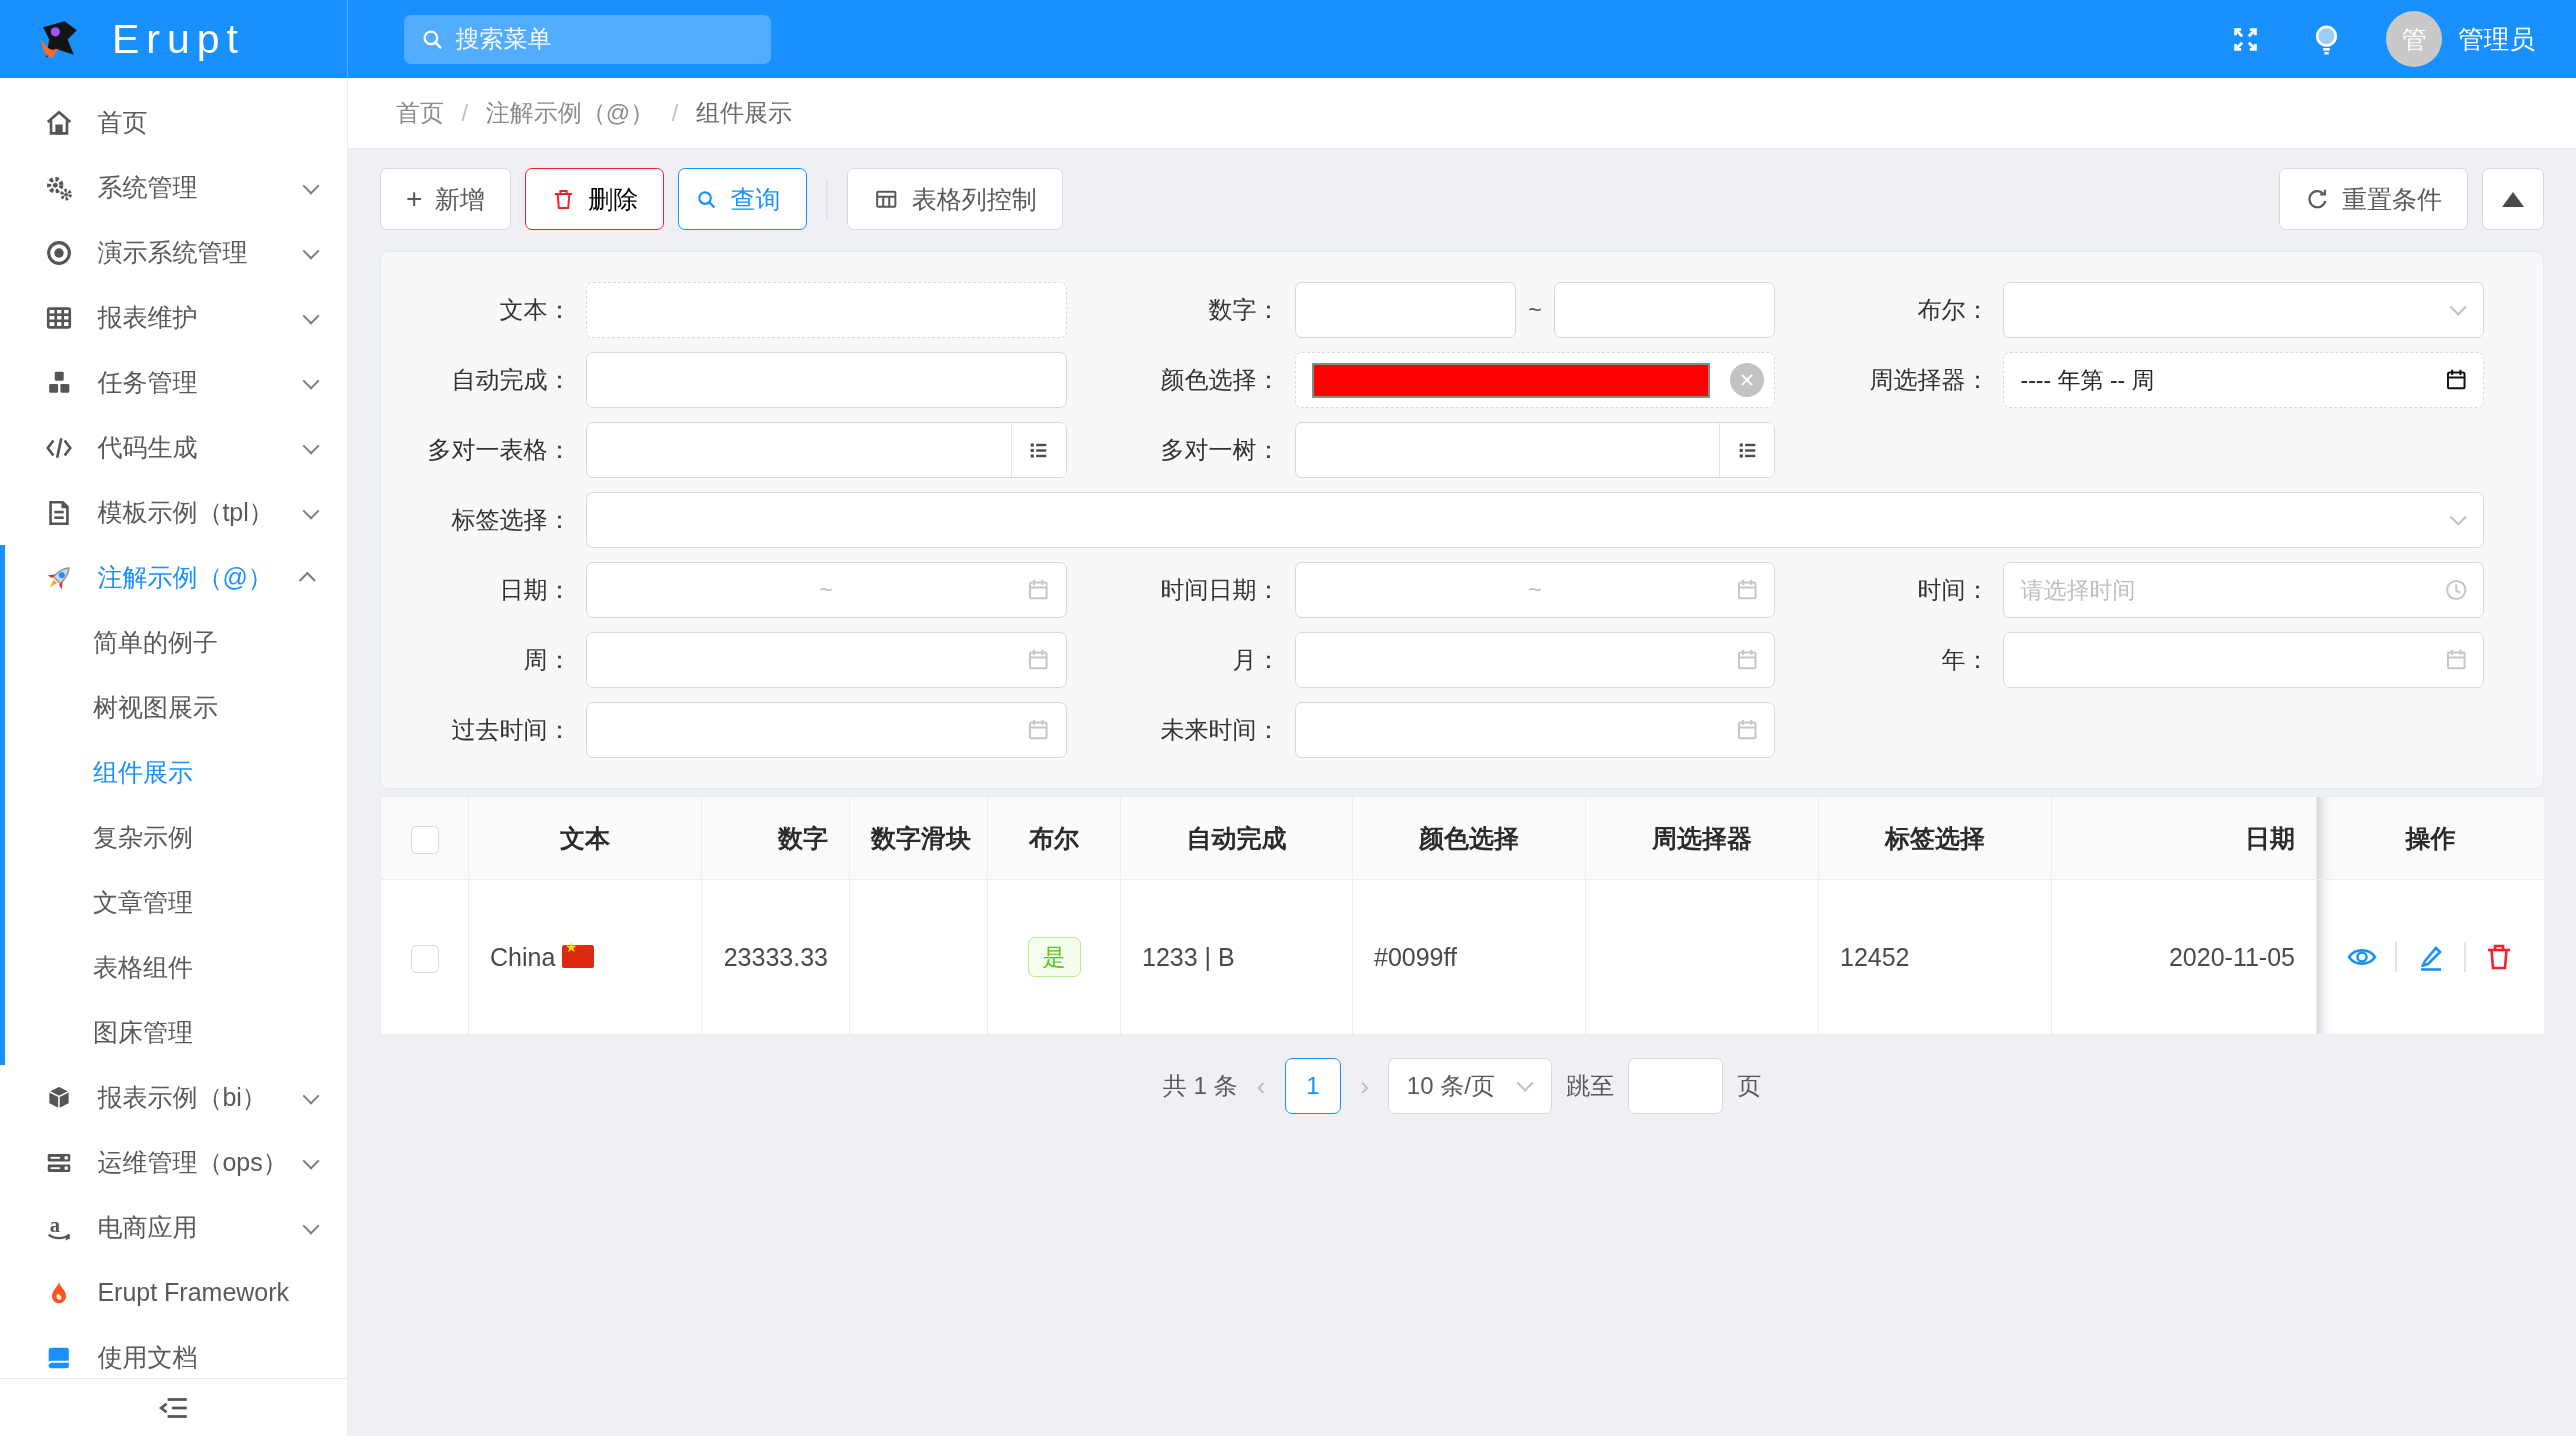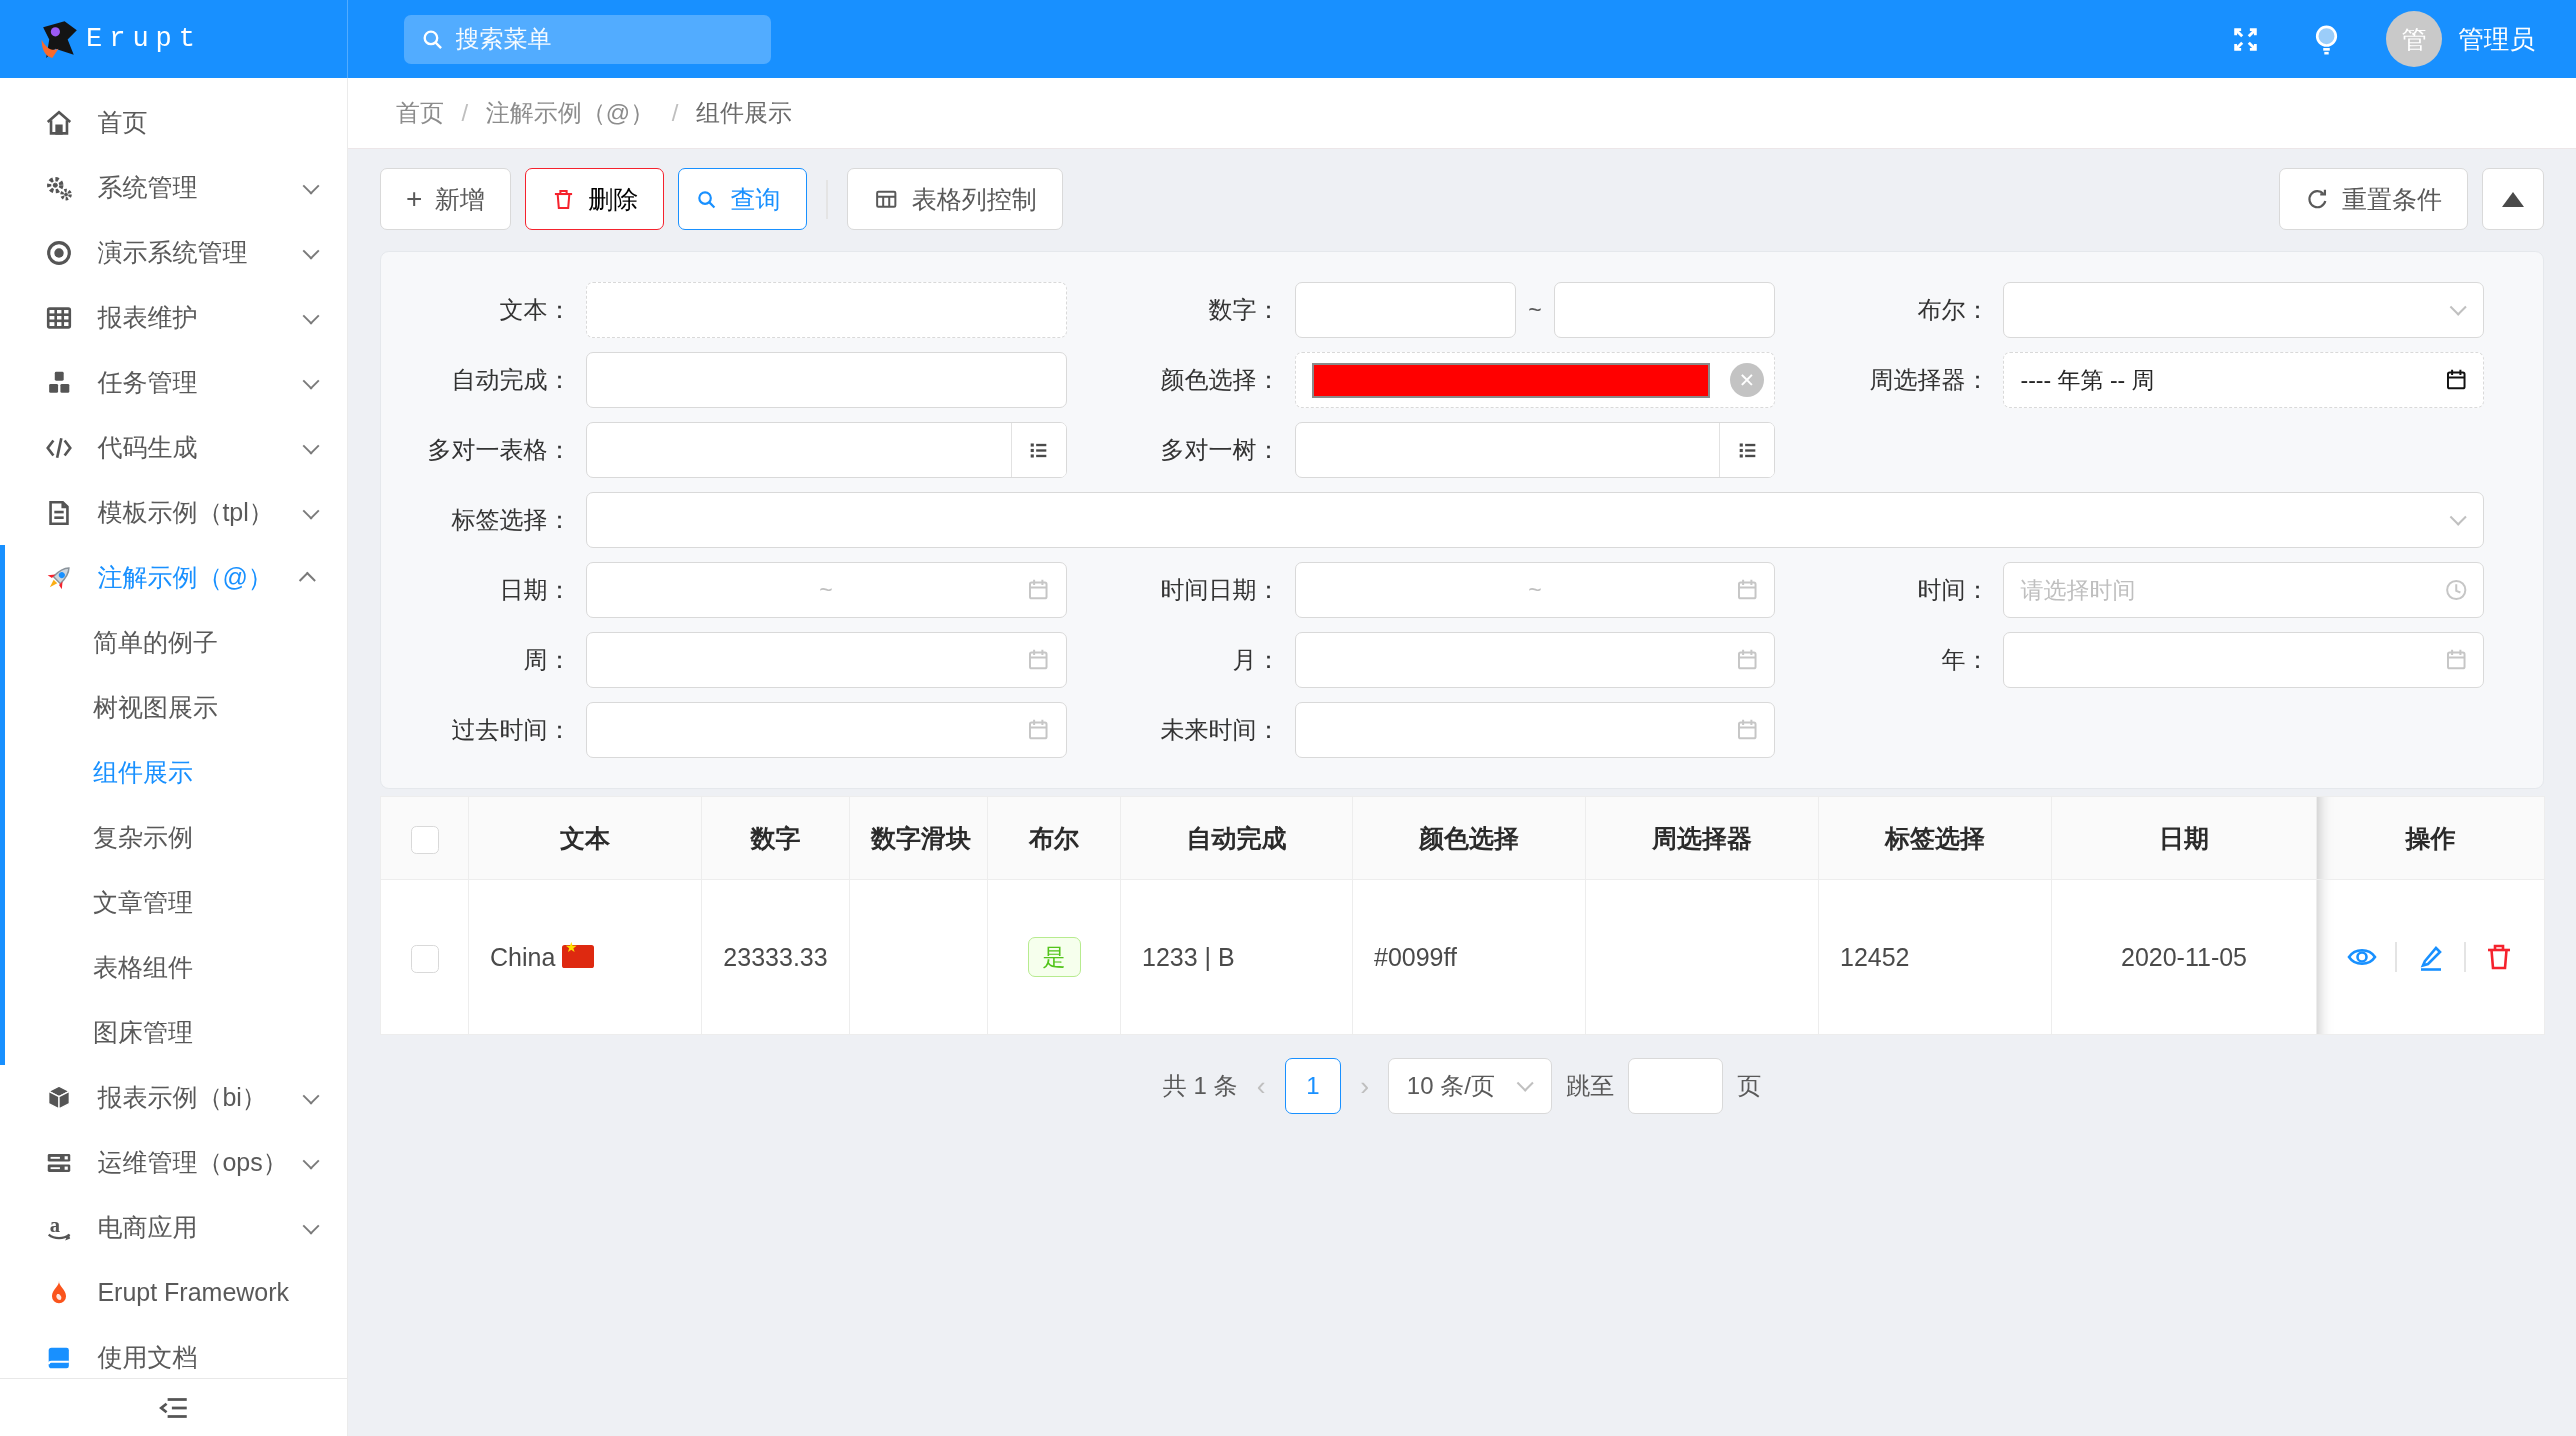--- a/index.html
+++ b/index.html
@@ -5,22 +5,22 @@
   * { margin:0; padding:0; box-sizing:border-box; }
   html,body { width:2576px; height:1436px; overflow:hidden;
     font-family:"Liberation Sans","DejaVu Sans",sans-serif; color:#595959; }
   body { background:#eef0f4; font-size:23px; }
   .app { display:flex; flex-direction:column; height:100%; }
 
   
   .topbar { height:78px; background:#1890ff; display:flex; align-items:center; flex:none; color:#fff; }
   .logo-sec { width:348px; height:100%; display:flex; align-items:center; padding-left:37px;
     border-right:0.9px solid rgba(255,255,255,.25); flex:none; }
-  .logo-txt { font-family:Liberation Mono, monospace; font-size:27px;
-    letter-spacing:7px; color:#fff; margin-left:0; }
+  .logo-txt { font-family:Liberation Sans, sans-serif; font-size:41px;
+    letter-spacing:7px; color:#fff; margin-left:26px; }
   .search-box { margin-left:56px; width:367px; height:49px; background:rgba(255,255,255,.25);
     border-radius:7px; display:flex; align-items:center; padding:0 16px; }
   .search-box input { background:transparent; border:none; outline:none; color:#fff; font-size:24px;
     margin-left:10.6px; width:282px; font-family:inherit; }
   .search-box input::placeholder { color:rgba(255,255,255,.95); }
   .top-right { margin-left:auto; display:flex; align-items:center; padding-right:41px; gap:39px; }
   .tb-icon-btn { width:42px; height:42px; display:flex; align-items:center; justify-content:center; cursor:pointer; }
   .user-chip { display:flex; align-items:center; gap:16px; cursor:pointer; }
   .avatar { width:56px; height:56px; border-radius:50%; background:#c9c9c9; color:#fff;
     display:flex; align-items:center; justify-content:center; font-size:25px; }
@@ -97,21 +97,21 @@
     color:#fff; font-size:19.4px; display:flex; align-items:center; justify-content:center; cursor:pointer; }
 
   
   .table-wrap { margin-top:7px; }
   table { width:100%; border-collapse:collapse; table-layout:fixed; background:#fff; }
   th,td { border-right:1.8px solid #ededed; border-bottom:1.8px solid #ededed; padding:0 21px;
     font-size:25px; overflow:hidden; white-space:nowrap; }
   th { background:#fafafa; height:83px; font-weight:700; color:#2b2b2b; text-align:center; border-top:1.8px solid #ededed; }
   td { height:155px; color:#4a4a4a; }
   th:first-child,td:first-child { border-left:1.8px solid #ededed; text-align:center; }
-  .ta-r { text-align:center; } .ta-c { text-align:center; }
+  .ta-r { text-align:right; } .ta-c { text-align:center; }
   .op-cell { box-shadow:inset 19.4px 0 16px -19.4px rgba(0,0,0,.28); background:#fff; }
   th.op-cell { background:#fafafa; }
   .cbx { width:28px; height:28px; border:1.8px solid #d9d9d9; border-radius:5.3px; background:#fff;
     display:inline-block; vertical-align:middle; cursor:pointer; }
   .flag { display:inline-block; width:32px; height:23px; background:#de2910; border-radius:2.6px;
     margin-left:7px; vertical-align:-2.6px; position:relative; }
   .flag::after { content:"★"; position:absolute; left:2.6px; top:-6.2px; color:#ffde00; font-size:14px; }
   .badge-yes { display:inline-block; padding:3.5px 14px; color:#52c41a; background:#f6ffed;
     border:1.8px solid #b7eb8f; border-radius:7px; font-size:23px; }
   .ops { display:flex; align-items:center; justify-content:center; gap:0; }

